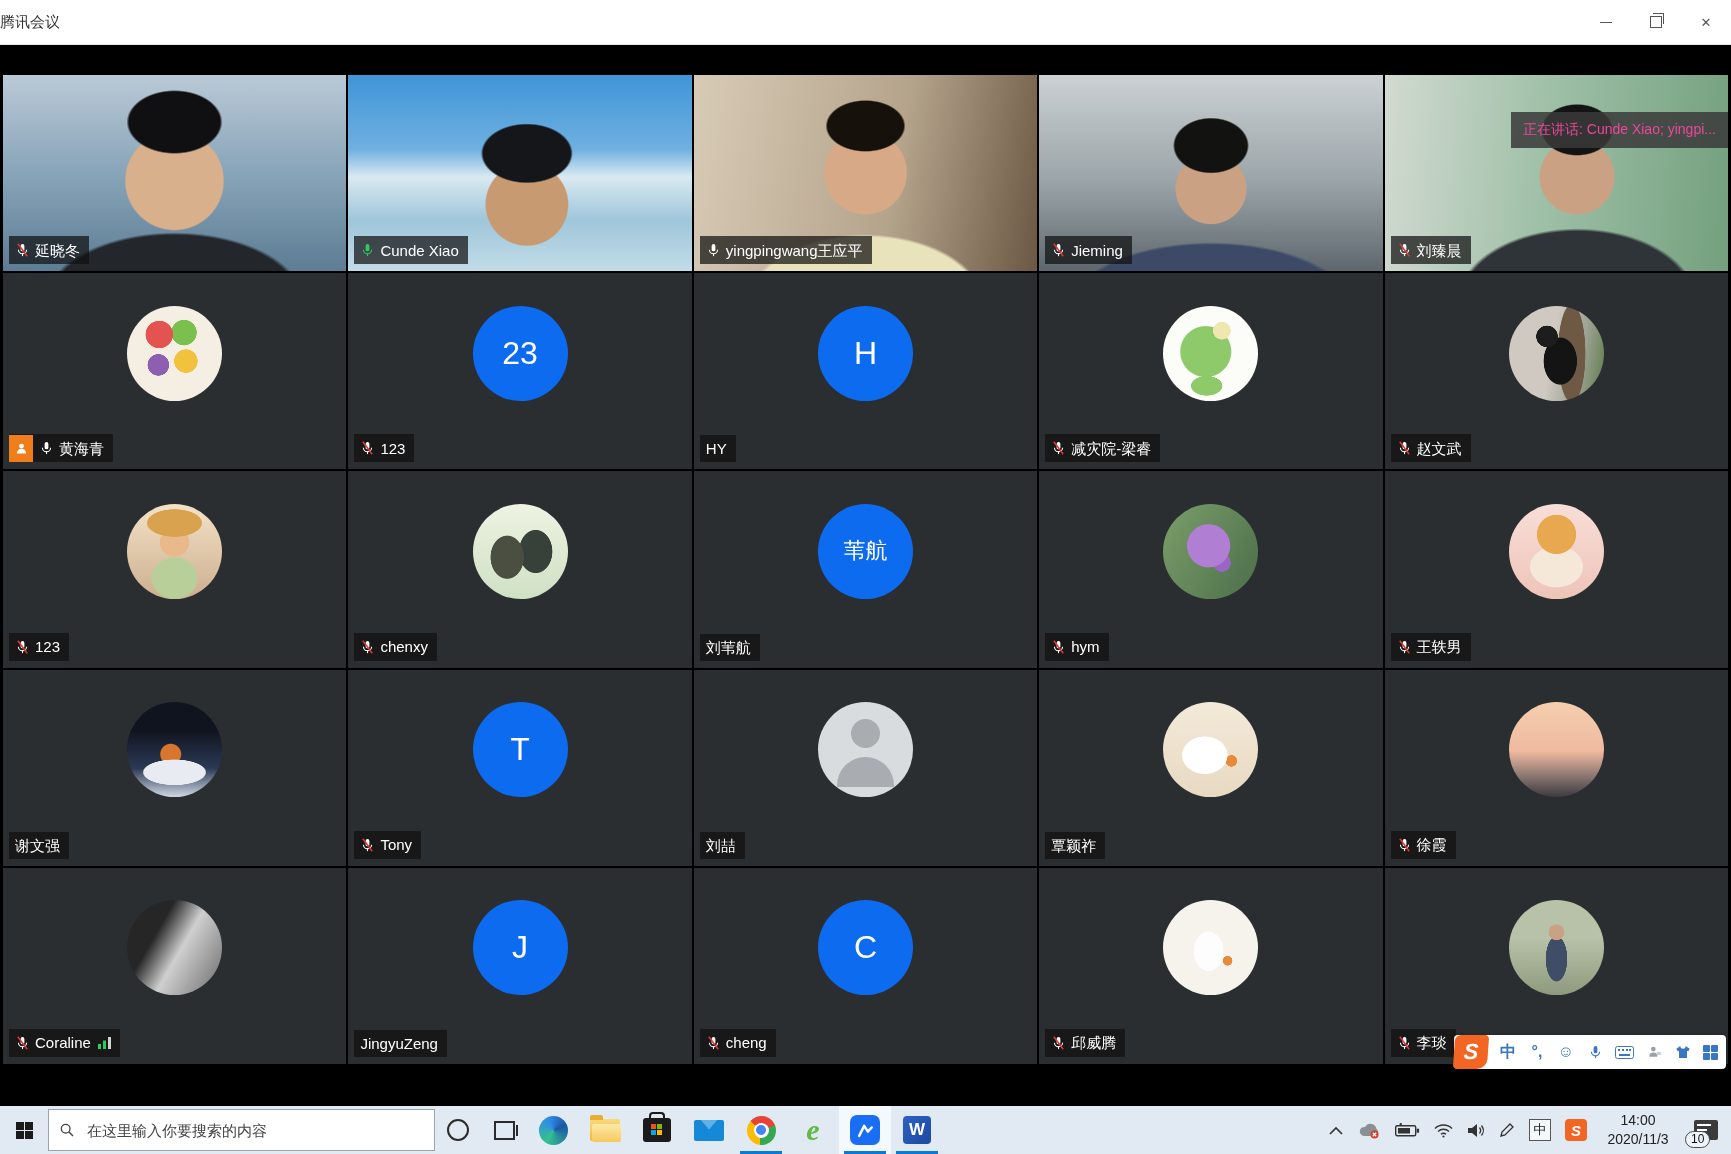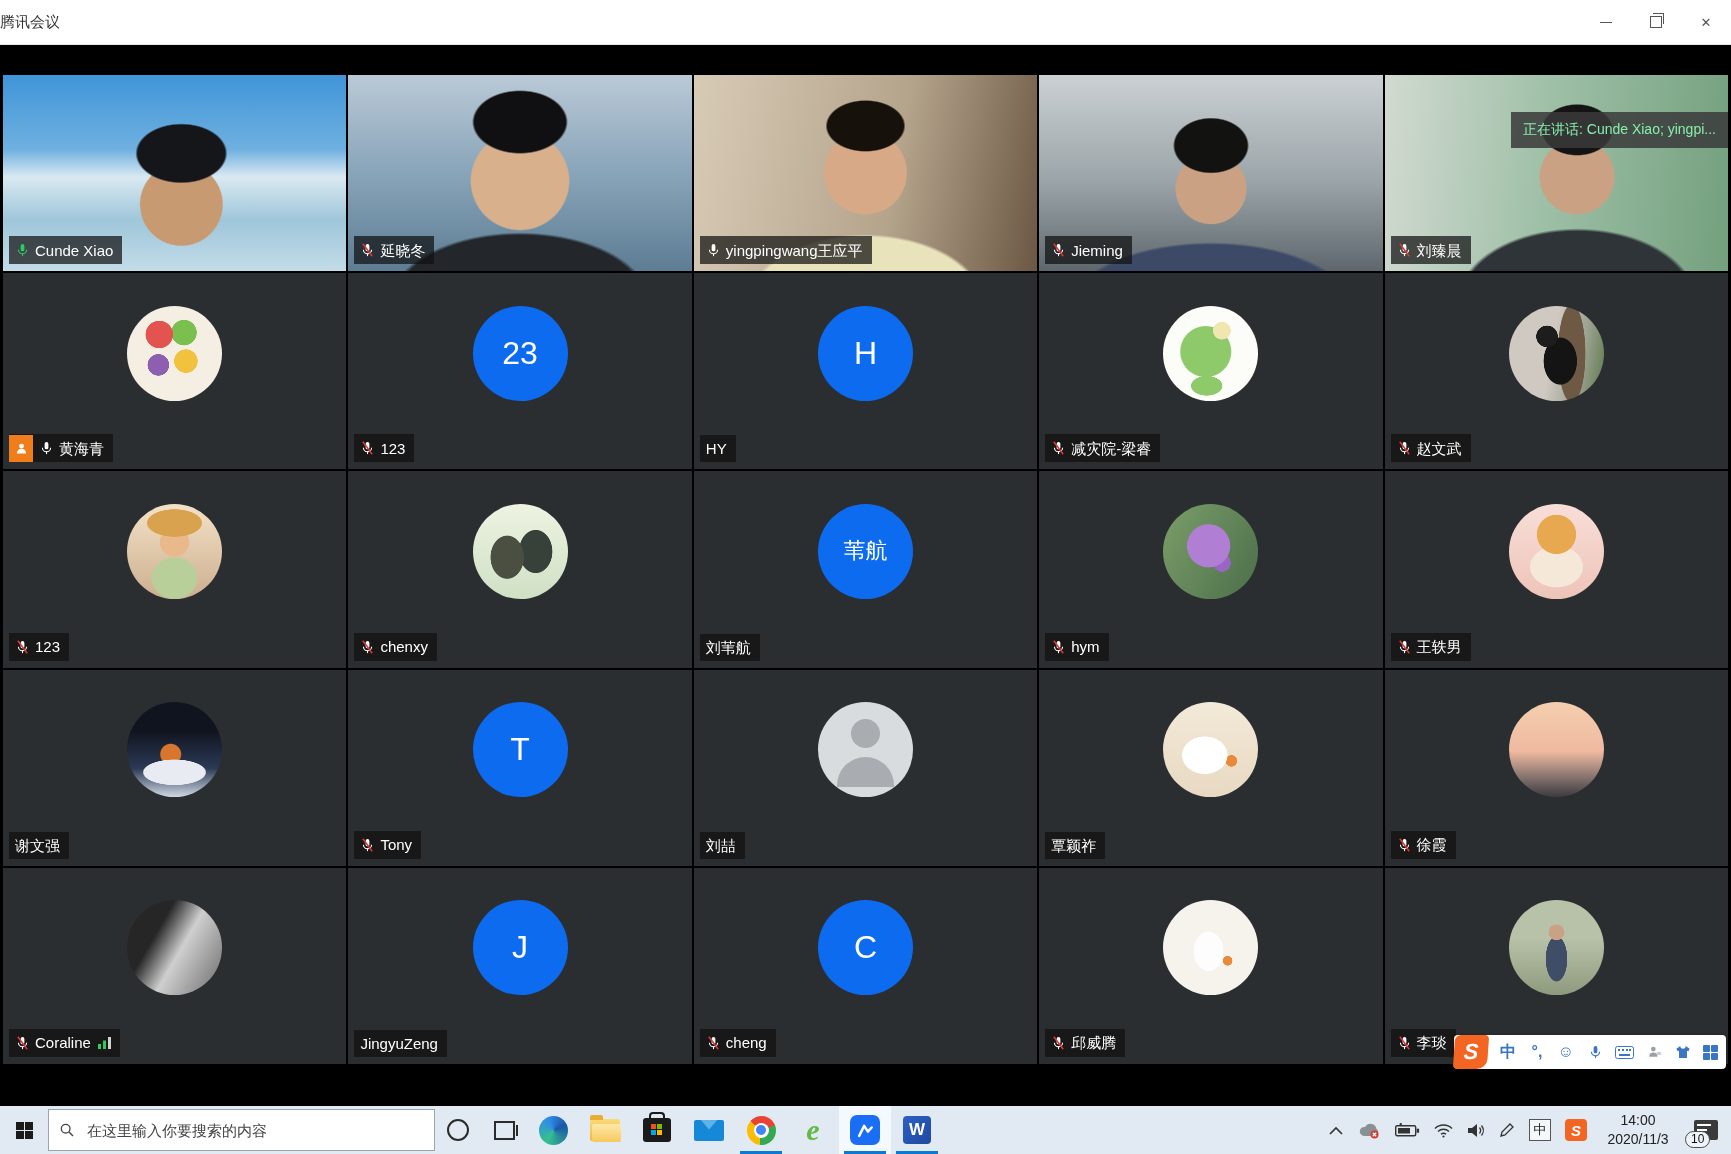--- a/index.html
+++ b/index.html
@@ -26,21 +26,21 @@
 
   .name-tag{position:absolute;left:6px;bottom:7px;max-width:92%;background:rgba(16,16,16,.72);color:#fff;font-size:15px;line-height:1;padding:6px 9px 6px 6px;display:inline-flex;align-items:center;gap:5px;white-space:nowrap}
   .pname{display:inline-block}
   .badge-host{background:#ef7d1a;width:24px;height:27px;display:inline-flex;align-items:center;justify-content:center;margin:-6px 1px -6px -6px}
   .mic{display:inline-flex;color:#fff}
   .mic-speaking{color:#2ecb5e}
   .slash{display:none}
   .mic-muted .slash{display:block}
   .badge-signal{display:inline-flex;margin-left:2px}
 
-  .speak-overlay{position:absolute;top:37px;right:0;background:rgba(58,58,58,.85);color:#86efac;font-size:14px;padding:9px 12px;white-space:nowrap}
+  .speak-overlay{position:absolute;top:37px;right:0;background:rgba(58,58,58,.85);color:#ec4899;font-size:14px;padding:9px 12px;white-space:nowrap}
 
   
   .vid-beach{background:
     radial-gradient(ellipse 46px 30px at 52% 40%,#15161a 95%,transparent),
     radial-gradient(circle 42px at 52% 66%,#c89a72 97%,transparent),
     linear-gradient(#3f95d8 0%,#6fb0e0 38%,#d9e9f1 52%,#9fc6da 74%,#c2dce8 100%)}
   .vid-lake{background:
     radial-gradient(ellipse 48px 32px at 50% 24%,#101012 95%,transparent),
     radial-gradient(circle 50px at 50% 54%,#d9b08c 97%,transparent),
     radial-gradient(ellipse 130px 70px at 50% 116%,#23272c 96%,transparent),
@@ -176,52 +176,52 @@
         <span class="min-glyph"></span>
       </div>
     <div class="win-btn">
         <span class="restore-glyph"></span>
       </div>
     <div class="win-btn">✕</div>
   </div>
 </div>
 
 <div class="grid">
+    <div class="tile">
+    <div class="vid vid-lake"></div>
+
+    <div class="name-tag">
+
+      <span class="mic mic-muted">
+        <svg width="15" height="16" viewBox="0 0 24 24">
+          <rect x="9" y="2.5" width="6" height="11.5" rx="3" fill="currentColor"></rect>
+          <path d="M5.5 11.5a6.5 6.5 0 0 0 13 0" fill="none" stroke="currentColor" stroke-width="1.8"></path>
+          <rect x="11.2" y="17.6" width="1.7" height="4.2" fill="currentColor"></rect>
+          <line class="slash" x1="4.5" y1="2" x2="19.5" y2="22" stroke="#d93a35" stroke-width="2.6"></line>
+        </svg>
+      </span>
+      <span class="pname">延晓冬</span>
+
+      </div>
+
+  </div>
     <div class="tile speaking-border">
     <div class="vid vid-beach"></div>
 
     <div class="name-tag">
 
       <span class="mic mic-speaking">
         <svg width="15" height="16" viewBox="0 0 24 24">
           <rect x="9" y="2.5" width="6" height="11.5" rx="3" fill="currentColor"></rect>
           <path d="M5.5 11.5a6.5 6.5 0 0 0 13 0" fill="none" stroke="currentColor" stroke-width="1.8"></path>
           <rect x="11.2" y="17.6" width="1.7" height="4.2" fill="currentColor"></rect>
           <line class="slash" x1="4.5" y1="2" x2="19.5" y2="22" stroke="#d93a35" stroke-width="2.6"></line>
         </svg>
       </span>
       <span class="pname">Cunde Xiao</span>
-
-      </div>
-
-  </div>
-    <div class="tile">
-    <div class="vid vid-lake"></div>
-
-    <div class="name-tag">
-
-      <span class="mic mic-muted">
-        <svg width="15" height="16" viewBox="0 0 24 24">
-          <rect x="9" y="2.5" width="6" height="11.5" rx="3" fill="currentColor"></rect>
-          <path d="M5.5 11.5a6.5 6.5 0 0 0 13 0" fill="none" stroke="currentColor" stroke-width="1.8"></path>
-          <rect x="11.2" y="17.6" width="1.7" height="4.2" fill="currentColor"></rect>
-          <line class="slash" x1="4.5" y1="2" x2="19.5" y2="22" stroke="#d93a35" stroke-width="2.6"></line>
-        </svg>
-      </span>
-      <span class="pname">延晓冬</span>
 
       </div>
 
   </div>
     <div class="tile">
     <div class="vid vid-room"></div>
 
     <div class="name-tag">
 
       <span class="mic mic-on">

